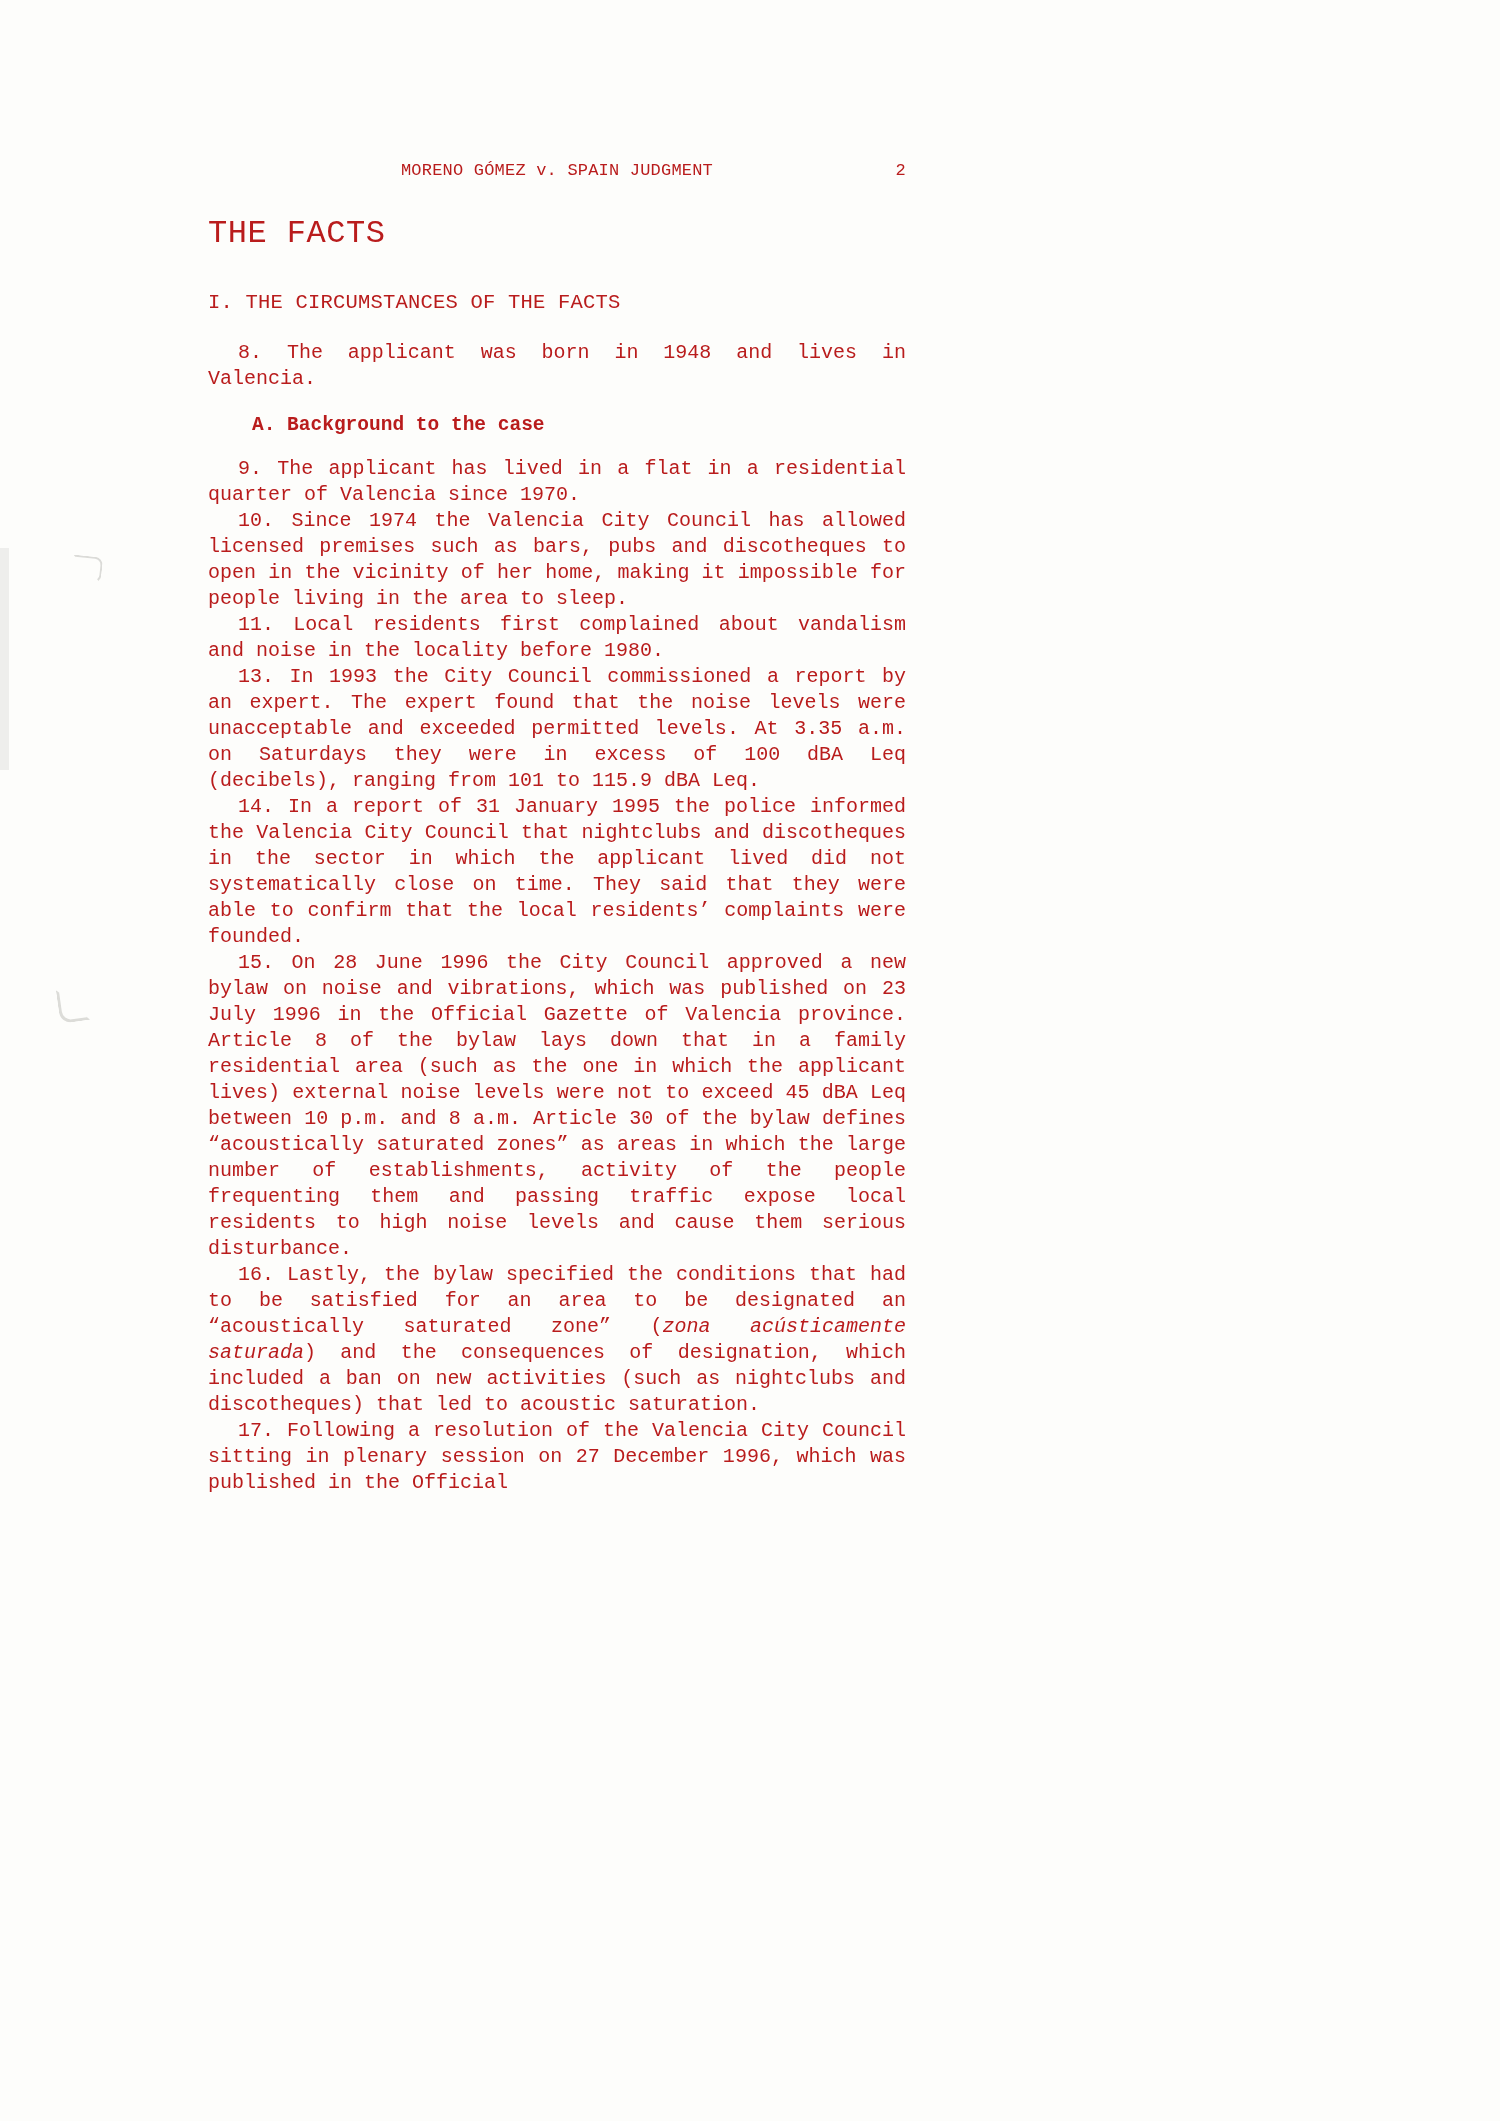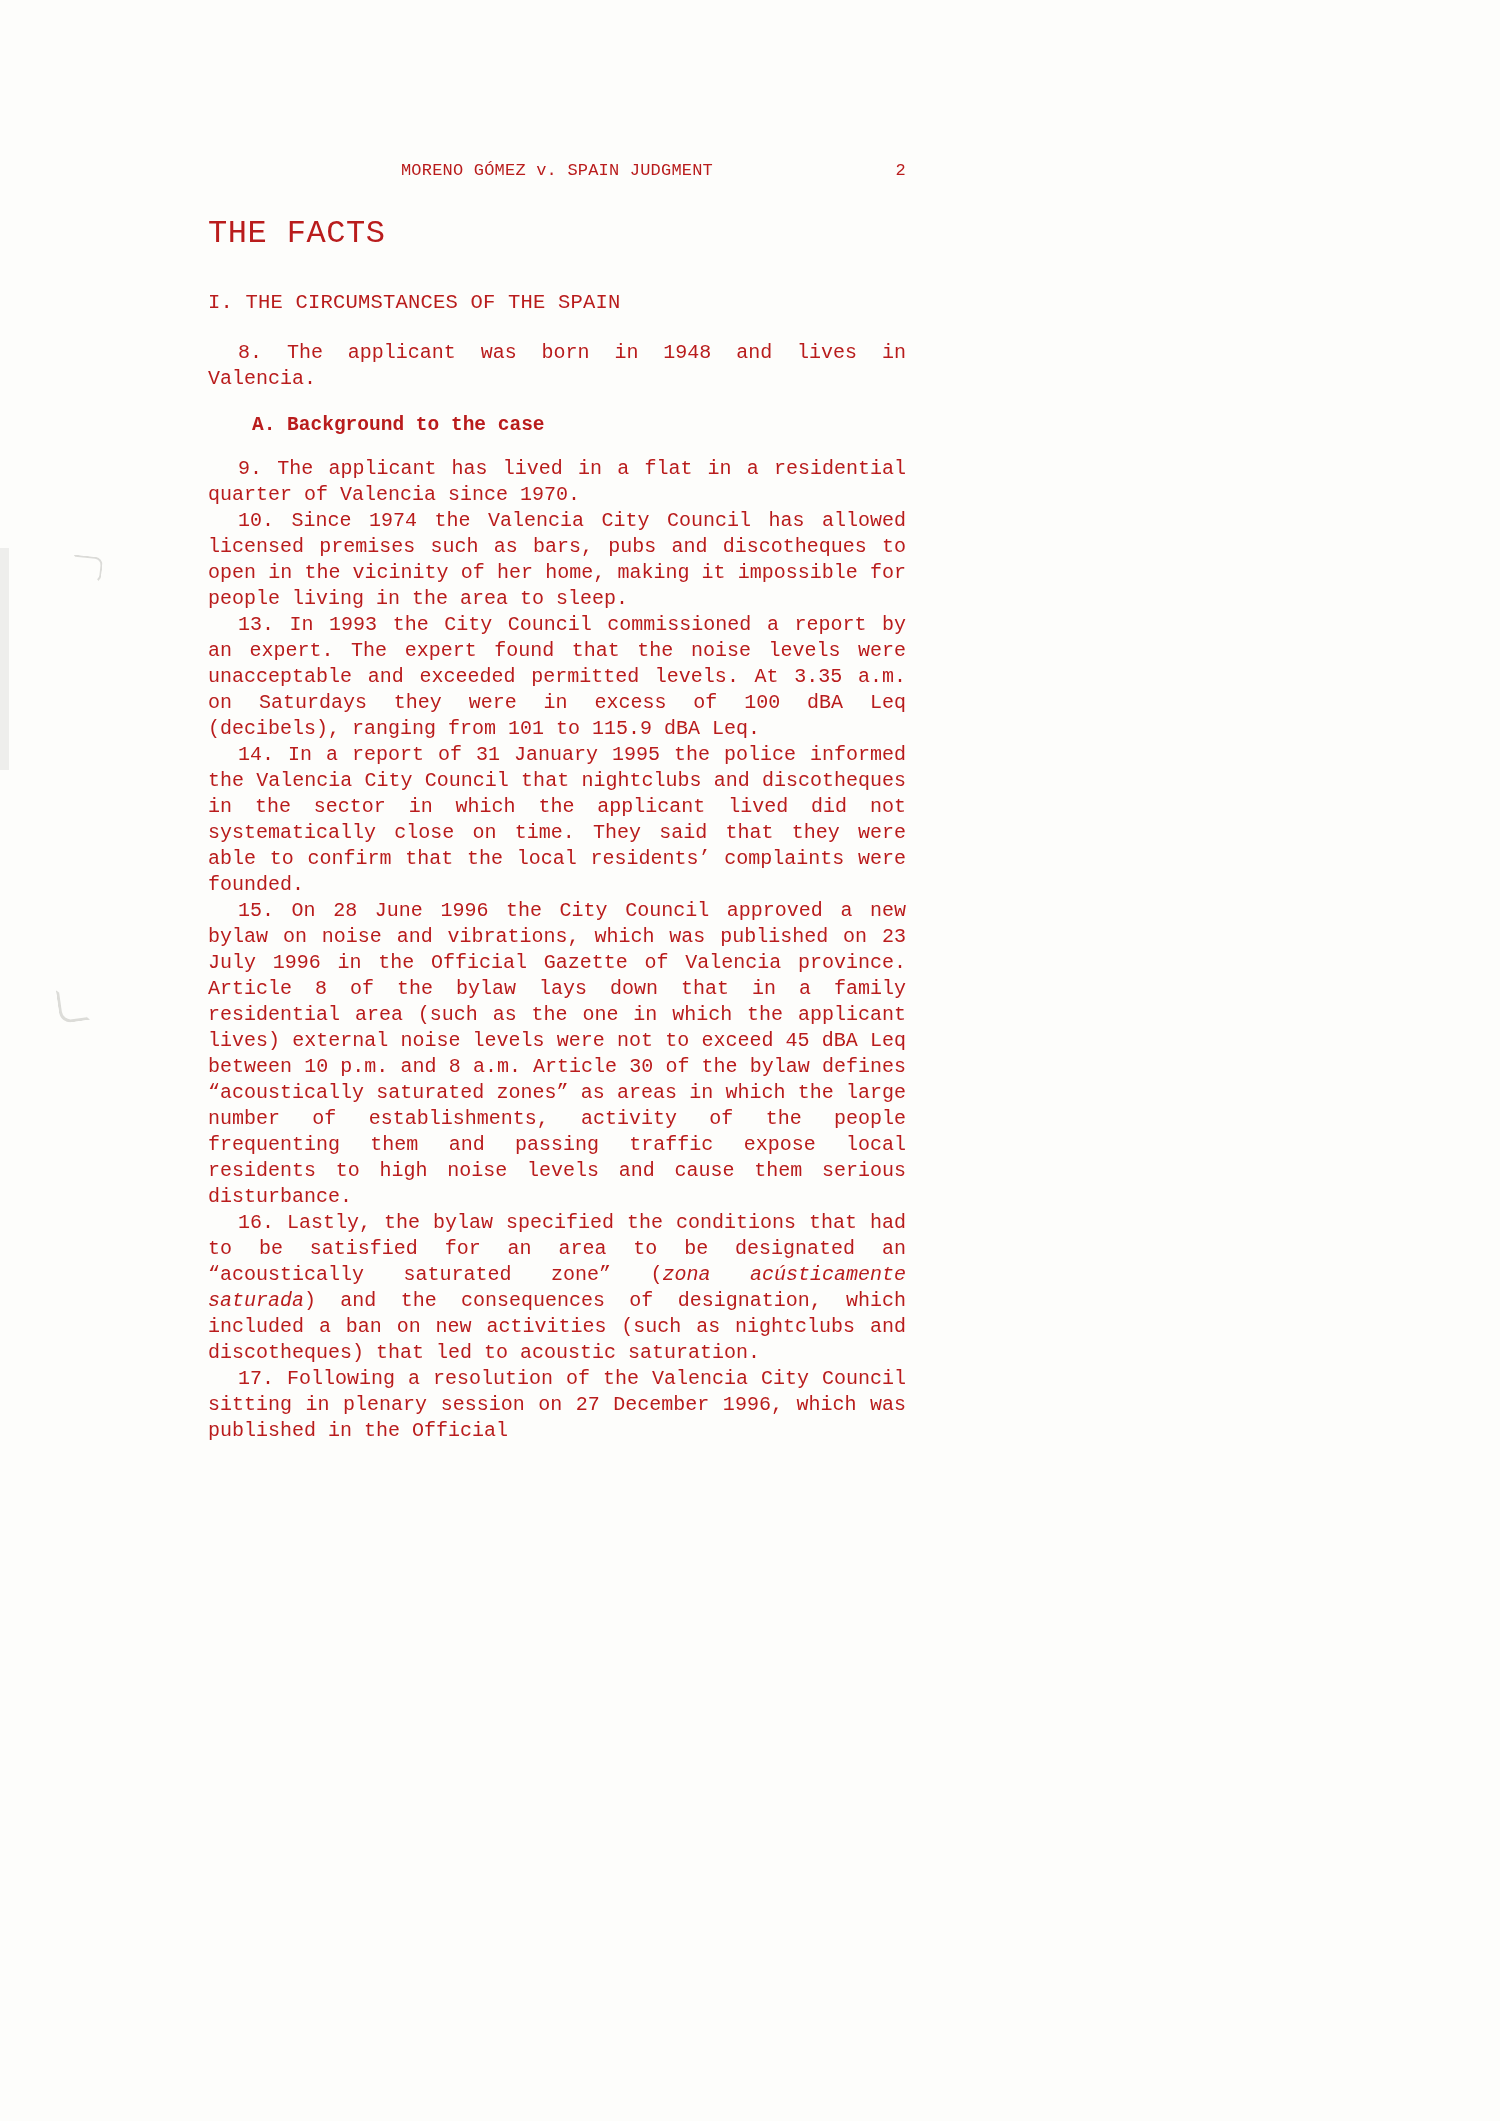--- a/index.html
+++ b/index.html
@@ -117,30 +117,31 @@
 
   <div class="content">
 
     <div class="header-row">
       <span>MORENO GÓMEZ v. SPAIN JUDGMENT</span>
       <span class="page-number">2</span>
     </div>
 
     <h1 class="facts-title">THE FACTS</h1>
 
-    <h2 class="section-heading">I. THE CIRCUMSTANCES OF THE SPAIN</h2>
+    <h2 class="section-heading">I. THE CIRCUMSTANCES OF THE FACTS</h2>
 
     <p class="body-para first-para">8. The applicant was born in 1948 and lives in Valencia.</p>
 
     <h3 class="subsection-heading">A. Background to the case</h3>
 
     <p class="body-para">9. The applicant has lived in a flat in a residential quarter of Valencia since 1970.</p>
 
     <p class="body-para">10. Since 1974 the Valencia City Council has allowed licensed premises such as bars, pubs and discotheques to open in the vicinity of her home, making it impossible for people living in the area to sleep.</p>
 
+    <p class="body-para">11. Local residents first complained about vandalism and noise in the locality before 1980.</p>
 
 
     <p class="body-para">13. In 1993 the City Council commissioned a report by an expert. The expert found that the noise levels were unacceptable and exceeded permitted levels. At 3.35 a.m. on Saturdays they were in excess of 100 dBA Leq (decibels), ranging from 101 to 115.9 dBA Leq.</p>
 
     <p class="body-para">14. In a report of 31 January 1995 the police informed the Valencia City Council that nightclubs and discotheques in the sector in which the applicant lived did not systematically close on time. They said that they were able to confirm that the local residents’ complaints were founded.</p>
 
     <p class="body-para">15. On 28 June 1996 the City Council approved a new bylaw on noise and vibrations, which was published on 23 July 1996 in the Official Gazette of Valencia province. Article 8 of the bylaw lays down that in a family residential area (such as the one in which the applicant lives) external noise levels were not to exceed 45 dBA Leq between 10 p.m. and 8 a.m. Article 30 of the bylaw defines “acoustically saturated zones” as areas in which the large number of establishments, activity of the people frequenting them and passing traffic expose local residents to high noise levels and cause them serious disturbance.</p>
 
     <p class="body-para"><span>16. Lastly, the bylaw specified the conditions that had to be satisfied for an area to be designated an “acoustically saturated zone” (</span><em>zona acústicamente saturada</em><span>) and the consequences of designation, which included a ban on new activities (such as nightclubs and discotheques) that led to acoustic saturation.</span></p>
 

